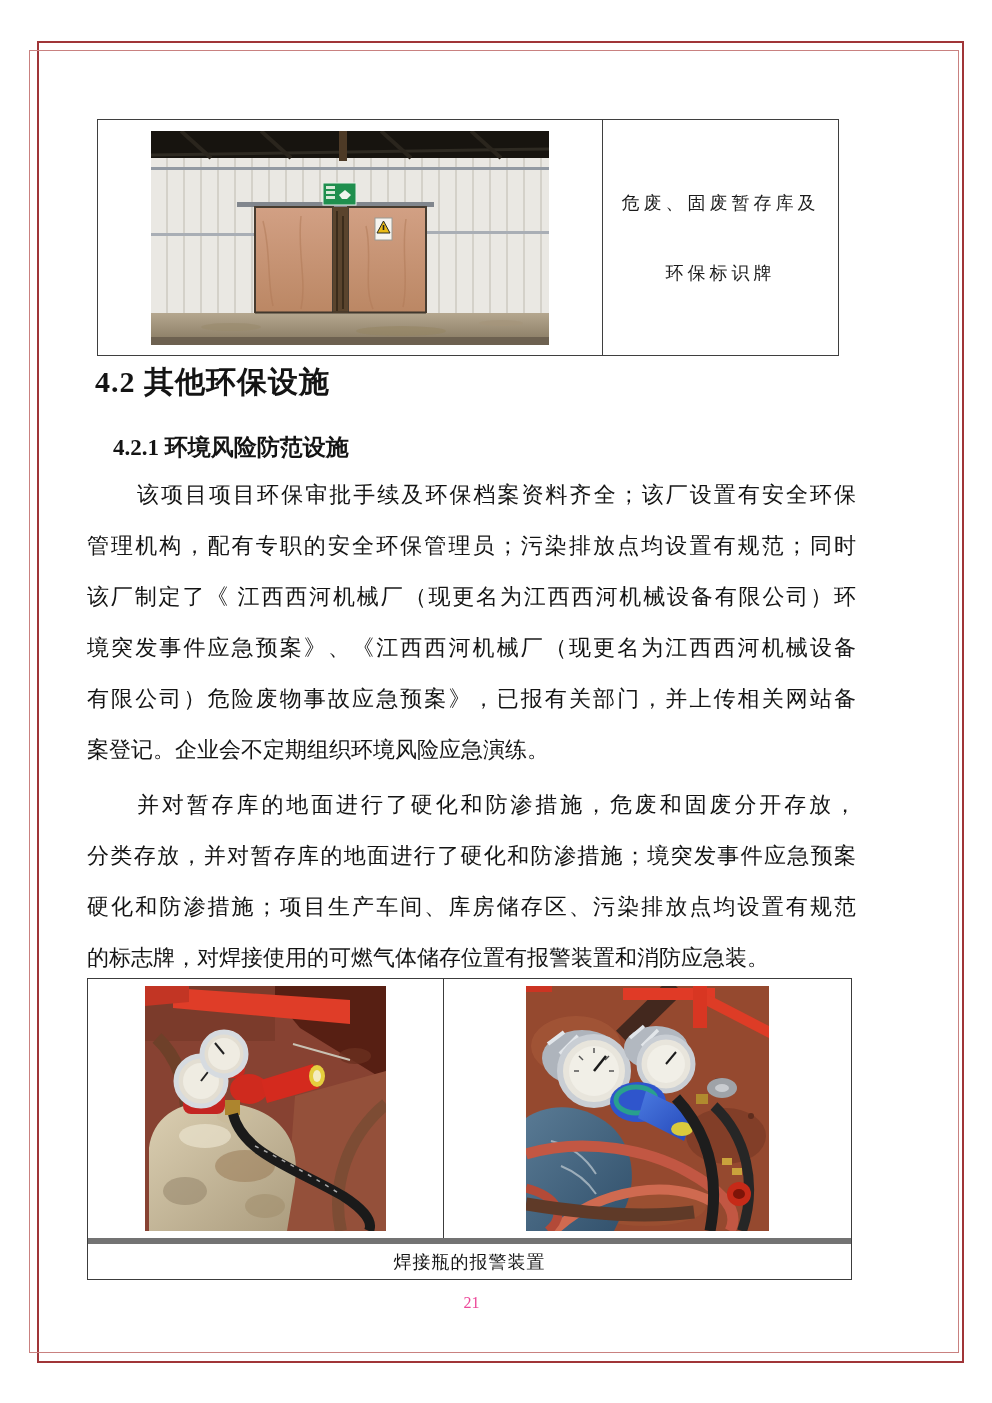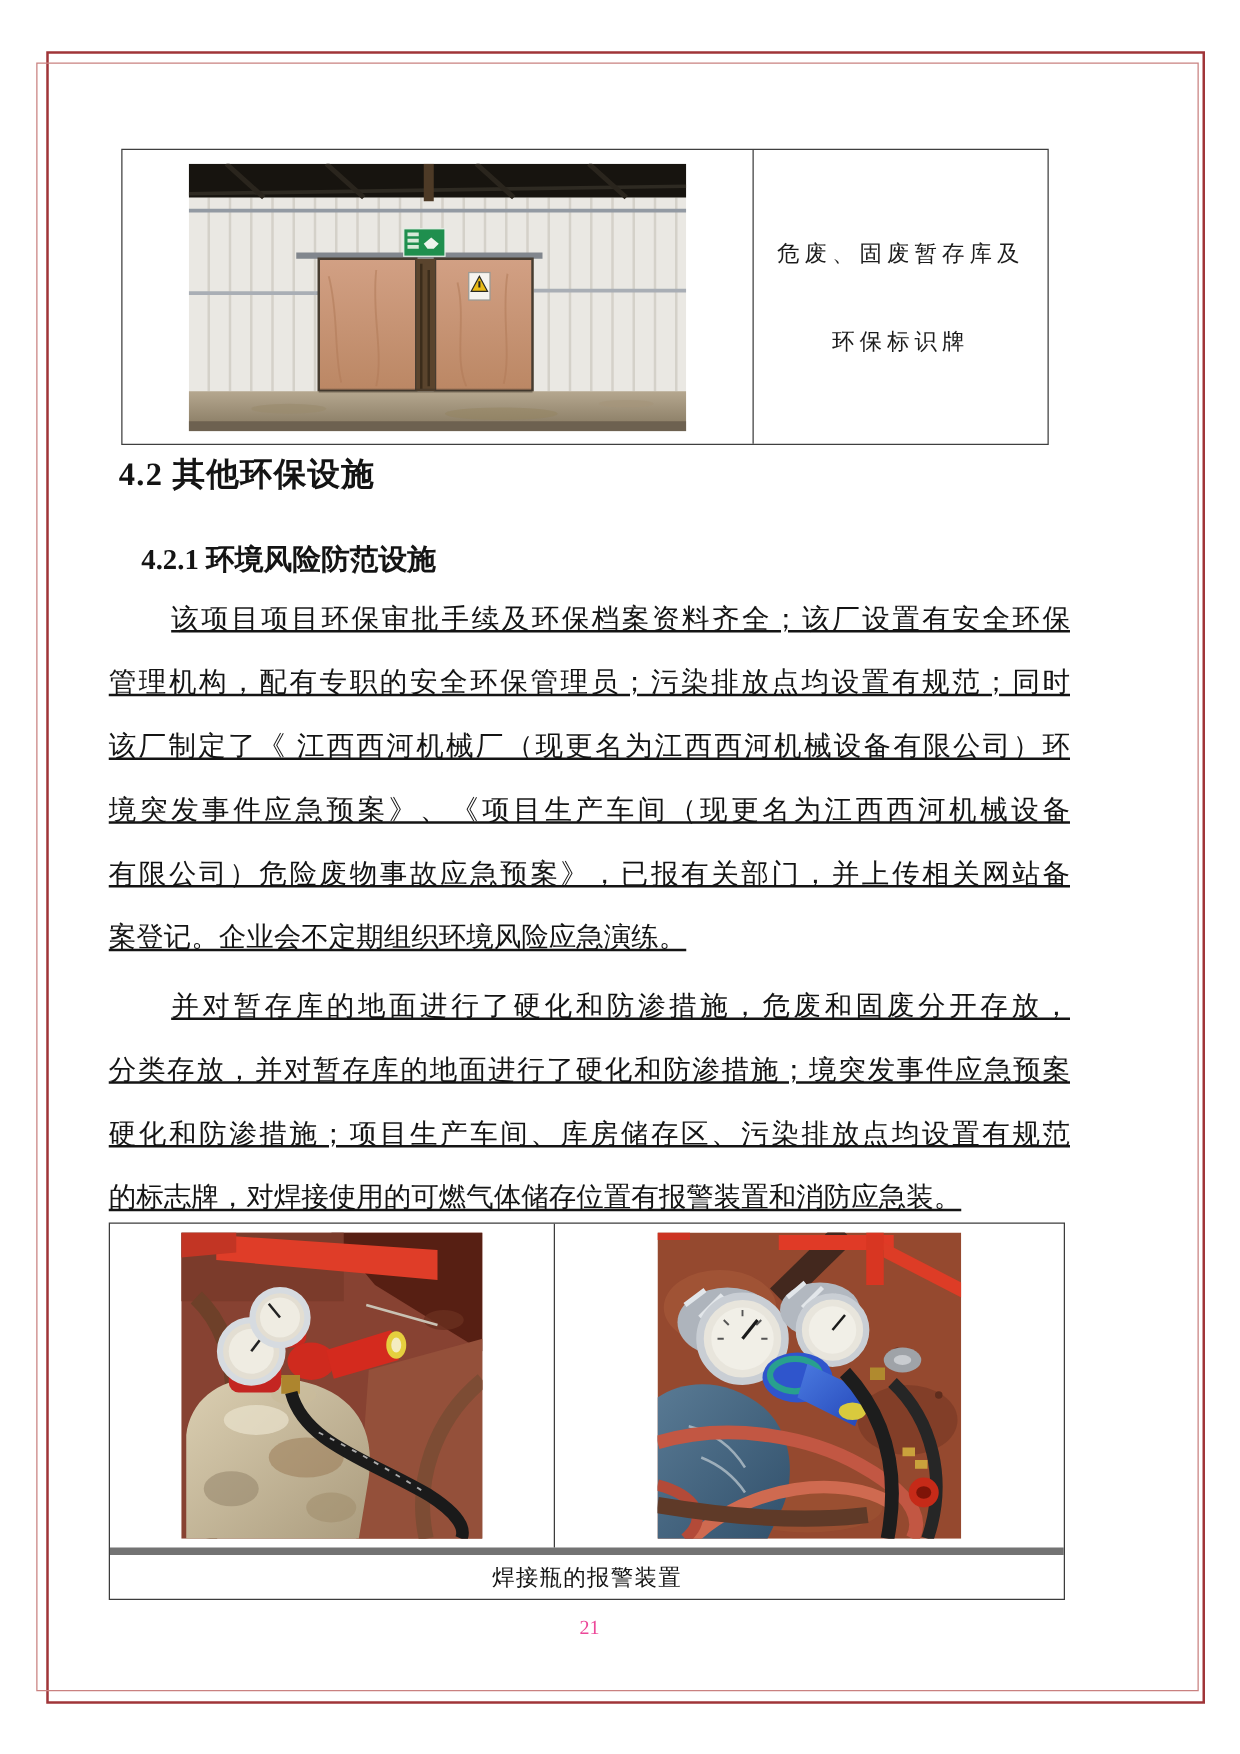--- a/index.html
+++ b/index.html
@@ -11,25 +11,25 @@
   .border-dark  { position:absolute; left:37px; top:41px;  width:927px; height:1322px; border:2px solid #a03538; }
   .border-light { position:absolute; left:29px; top:50px;  width:930px; height:1303px; border:1px solid #c98180; }
 
   
   .ttable { position:absolute; left:97px; top:119px; width:742px; height:237px; border:1px solid #3f3f3f; display:flex; background:#fff; }
   .tphoto-cell { width:505px; border-right:1px solid #3f3f3f; display:flex; align-items:center; justify-content:center; }
   .tcaption-cell { flex:1; display:flex; flex-direction:column; align-items:center; justify-content:center;gap:40px; }
   .tcaption-cell .cap-line { font-size:18px; letter-spacing:4px; line-height:30px; color:#1c1c1c; }
 
   
-  .h1 { position:absolute; left:95px; top:362px; font-size:26px; font-weight:700; letter-spacing:1px; }
+  .h1 { position:absolute; left:95px; top:362px; font-size:30px; font-weight:700; letter-spacing:1px; }
   .h2 { position:absolute; left:113px; top:432px; font-size:23px; font-weight:700; }
 
   
-  .body-text { position:absolute; left:87px; top:469px; width:769px; font-size:22px;text-decoration:underline; }
+  .body-text { position:absolute; left:87px; top:469px; width:769px; font-size:22px; }
   .para { margin:0 0 4px 0; }
   .para .tline { line-height:51px; height:51px; white-space:nowrap0; text-align:justify; text-align-last:justify; }
   .para .tline:first-child { text-indent:2.27em; }
   .para .tline:last-child { text-align-last:left; }
 
   
   .btable { position:absolute; left:87px; top:978px; width:765px; border:1px solid #3c3c3c; background:#fff; }
   .brow { display:flex; height:259px; }
   .bcell { display:flex; align-items:center; justify-content:center; }
   .bcell-left { width:356px; border-right:1px solid #3c3c3c; }
@@ -113,21 +113,21 @@
   </div>
 
   <div class="h1">4.2 其他环保设施</div>
   <div class="h2">4.2.1 环境风险防范设施</div>
 
   <div class="body-text">
     <div class="para">
         <div class="tline">该项目项目环保审批手续及环保档案资料齐全；该厂设置有安全环保</div>
         <div class="tline">管理机构，配有专职的安全环保管理员；污染排放点均设置有规范；同时</div>
         <div class="tline">该厂制定了《 江西西河机械厂（现更名为江西西河机械设备有限公司）环</div>
-        <div class="tline">境突发事件应急预案》、《项目生产车间（现更名为江西西河机械设备</div>
+        <div class="tline">境突发事件应急预案》、《江西西河机械厂（现更名为江西西河机械设备</div>
         <div class="tline">有限公司）危险废物事故应急预案》，已报有关部门，并上传相关网站备</div>
         <div class="tline">案登记。企业会不定期组织环境风险应急演练。</div>
       </div>
     <div class="para">
         <div class="tline">并对暂存库的地面进行了硬化和防渗措施，危废和固废分开存放，</div>
         <div class="tline">分类存放，并对暂存库的地面进行了硬化和防渗措施；境突发事件应急预案</div>
         <div class="tline">硬化和防渗措施；项目生产车间、库房储存区、污染排放点均设置有规范</div>
         <div class="tline">的标志牌，对焊接使用的可燃气体储存位置有报警装置和消防应急装。</div>
       </div>
   </div>

